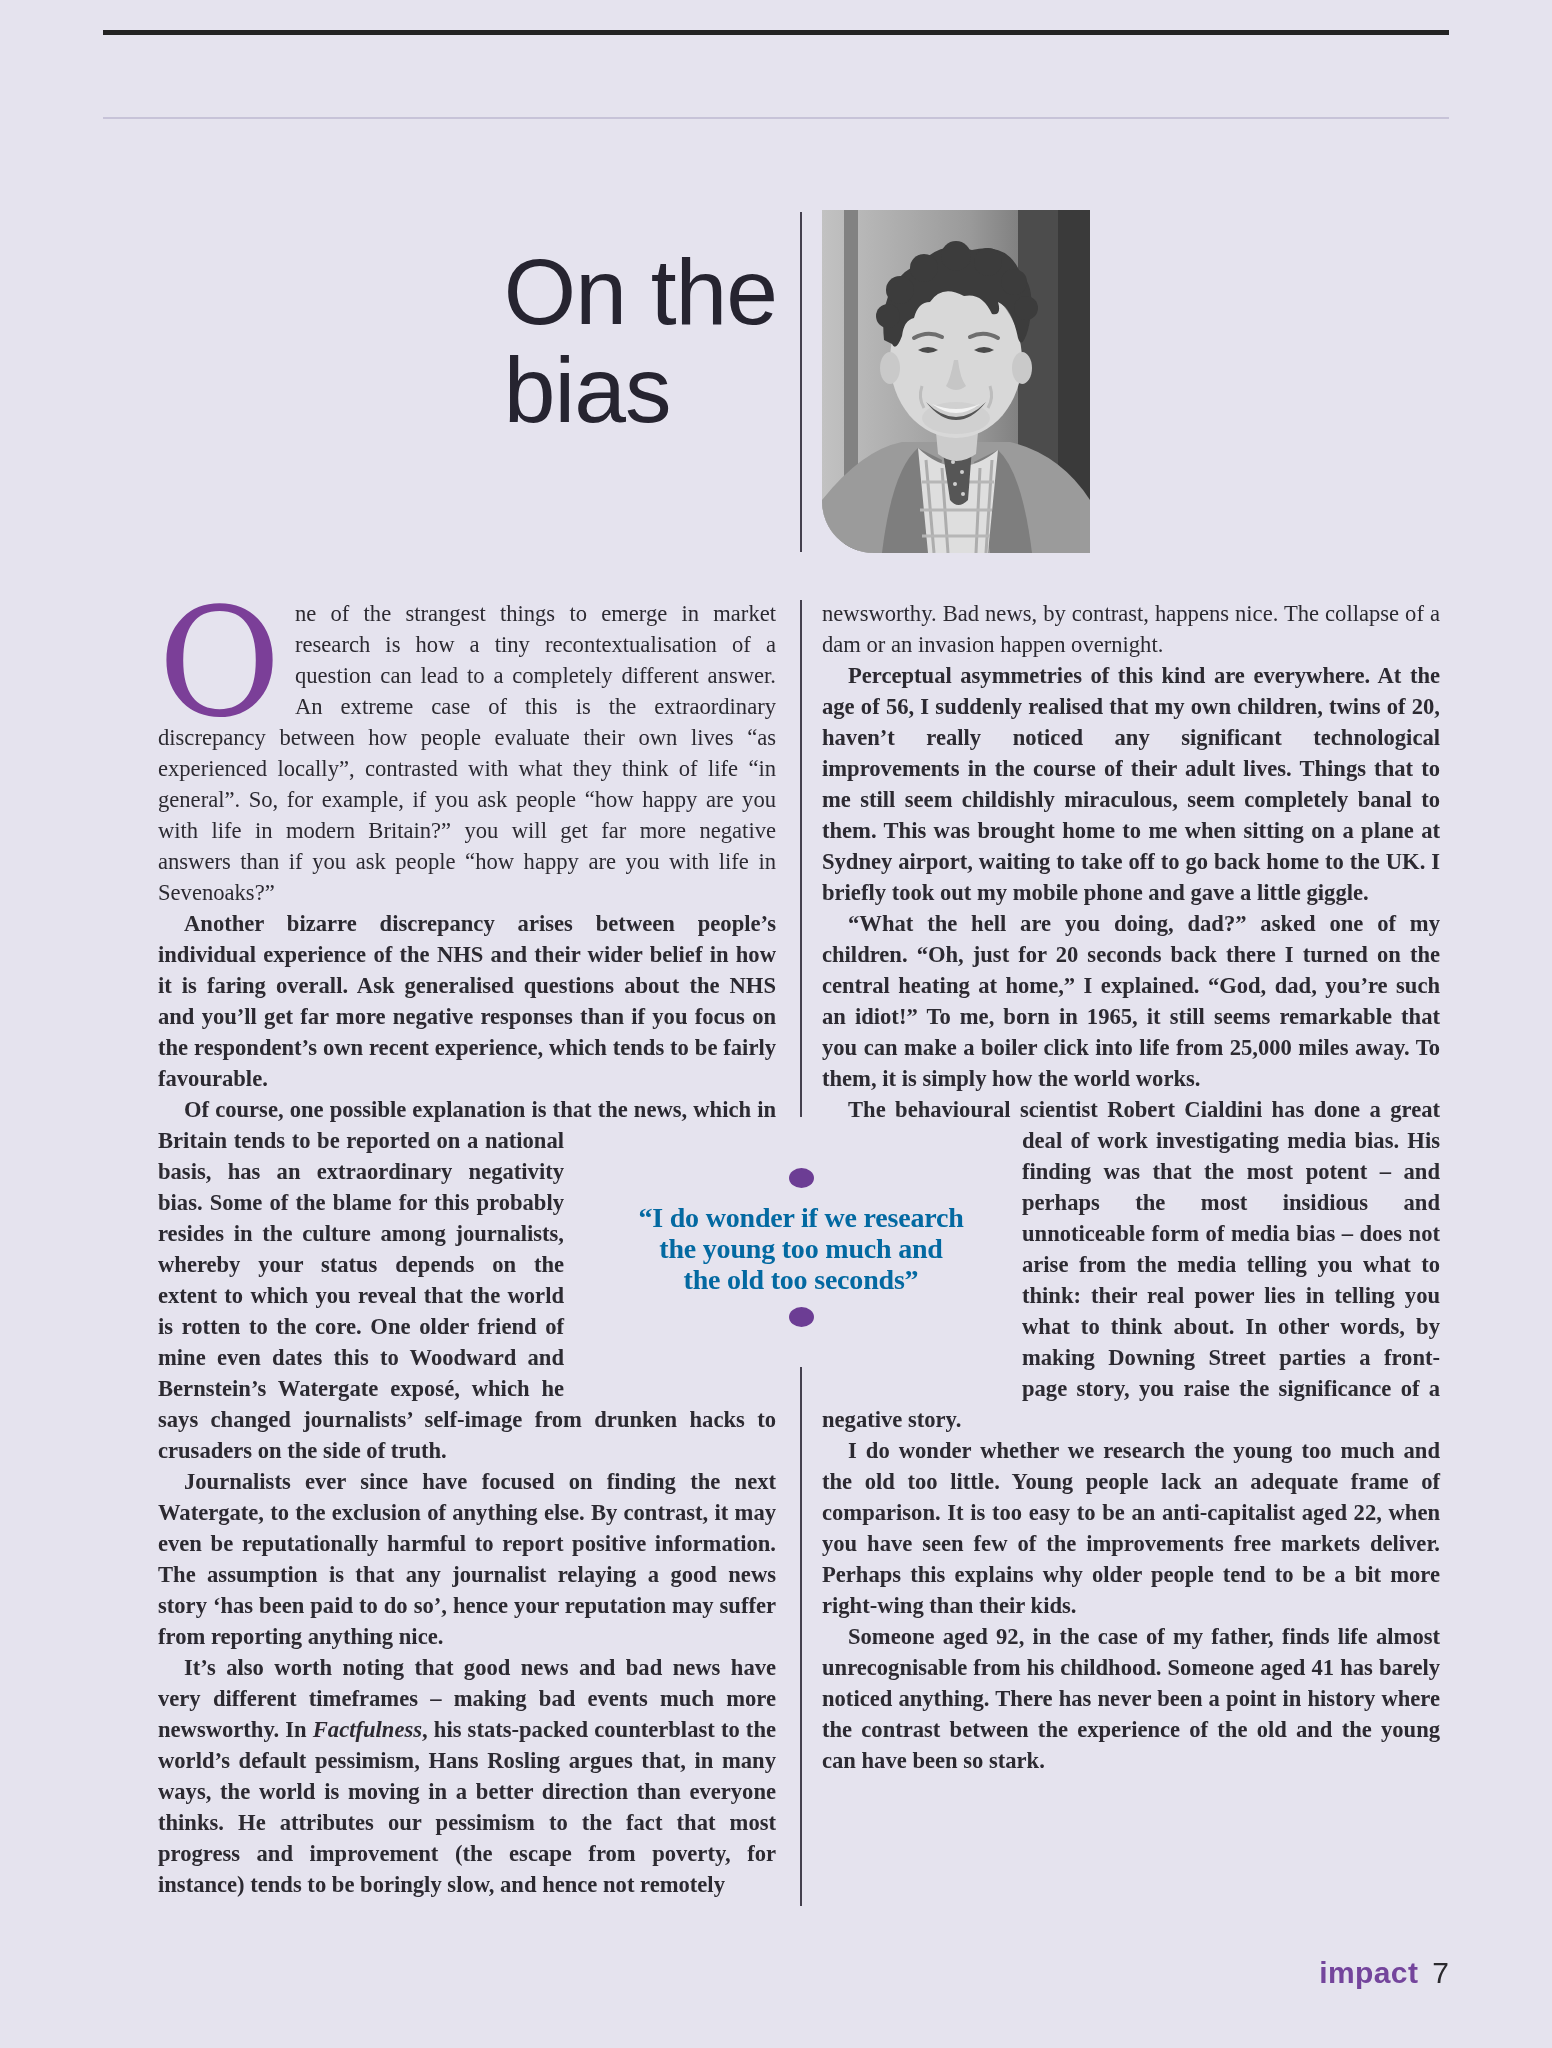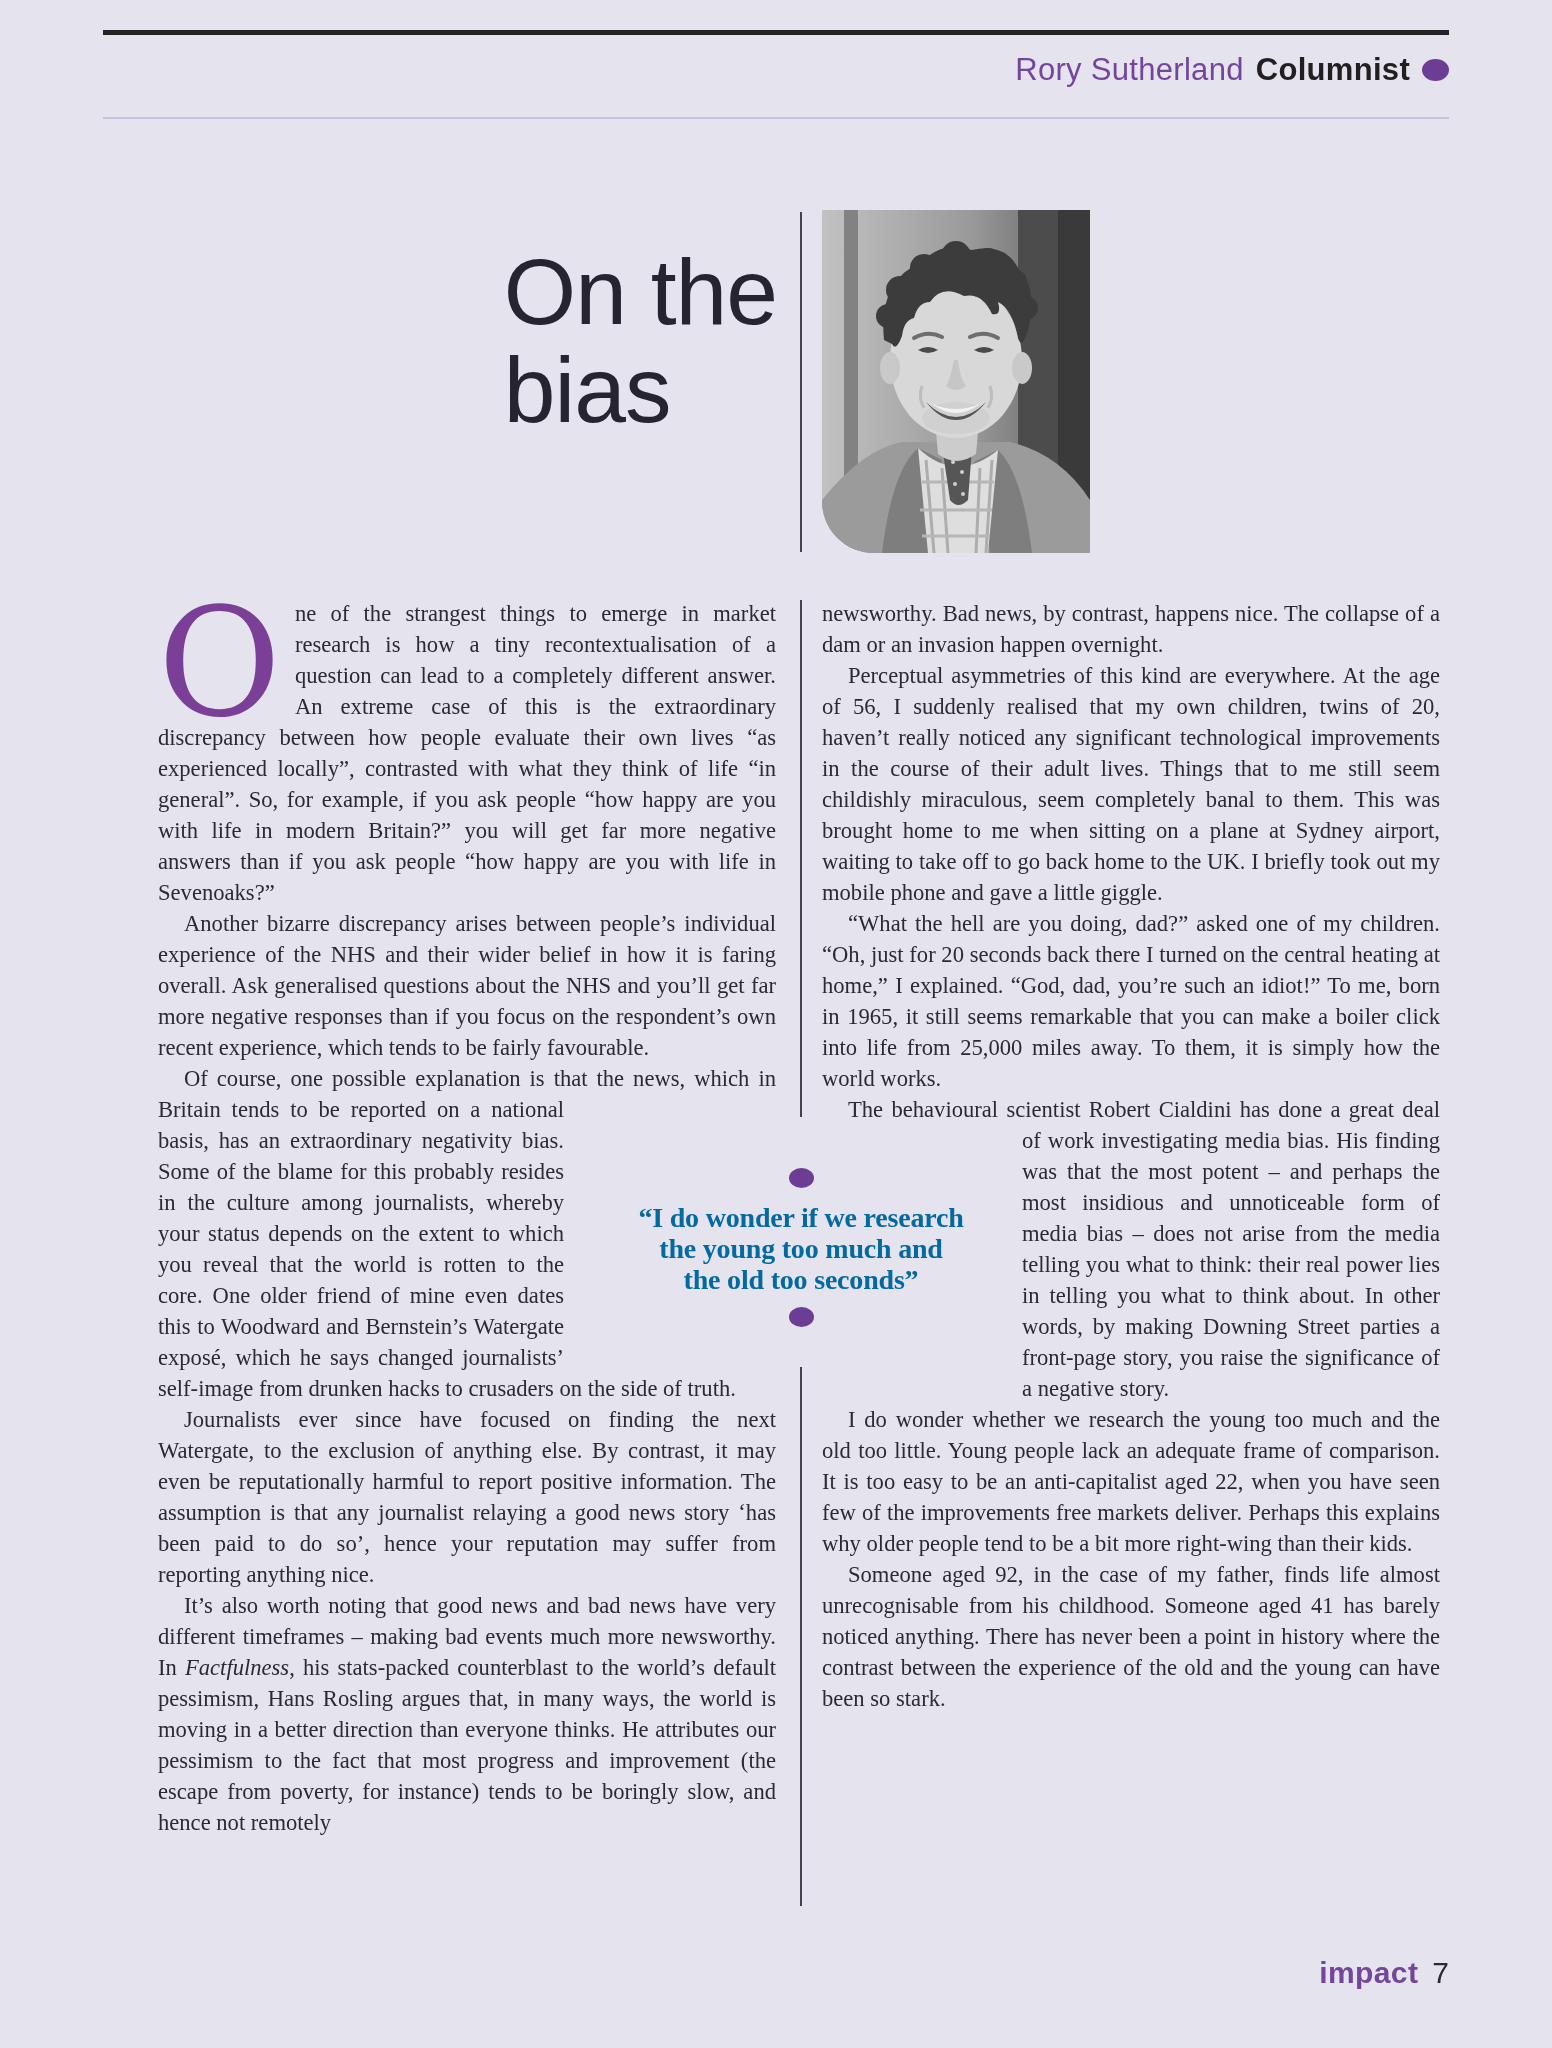--- a/index.html
+++ b/index.html
@@ -38,21 +38,21 @@
 
   .photo{position:absolute;left:822px;top:210px;width:268px;height:343px;
          border-bottom-left-radius:52px;overflow:hidden;background:#8d8d8d;}
   .photo svg{display:block;width:100%;height:100%;}
 
   .col{position:absolute;top:598px;width:618px;color:var(--body-ink);
        font-size:22.6px;line-height:31px;text-align:justify;}
   .col1{left:158px;}
   .col2{left:822px;}
   .para{margin:0;}
-  .para.indent{text-indent:26px;}
+  .para.indent{text-indent:26px;font-weight:bold;}
   .italic{font-style:italic;}
 
   .dropcap{float:left;color:var(--dropcap);font-family:"DejaVu Serif",serif;
            font-size:150px;line-height:118px;height:122px;padding:6px 14px 0 0;
            font-weight:400;}
   .pq-spacer{display:block;}
   .spacer-right{float:right;width:212px;height:252px;}
   .spacer-left{float:left;width:200px;height:252px;}
 
   .pull-quote{position:absolute;left:601px;top:1168px;width:400px;text-align:center;}
@@ -65,25 +65,20 @@
   .mag{color:var(--accent);font-weight:800;font-size:30px;letter-spacing:.4px;}
   .pagenum{color:#2b2a2e;font-size:30px;}
 </style>
 </head>
 <body>
 
 <div class="page">
 
   <div class="top-rule"></div>
 
-  <div class="header">
-    <span class="author">Rory Sutherland</span>
-    <span class="role">Columnist</span>
-    <span class="dot header-dot"></span>
-  </div>
   <div class="header-underline"></div>
 
   <h1 class="title"><span>On the</span><br><span>bias</span></h1>
 
   <div class="divider divider-title"></div>
   <div class="divider divider-body-top"></div>
   <div class="divider divider-body-bottom"></div>
 
   <figure class="photo">
     <svg viewBox="0 0 268 343" preserveAspectRatio="xMidYMid slice">

